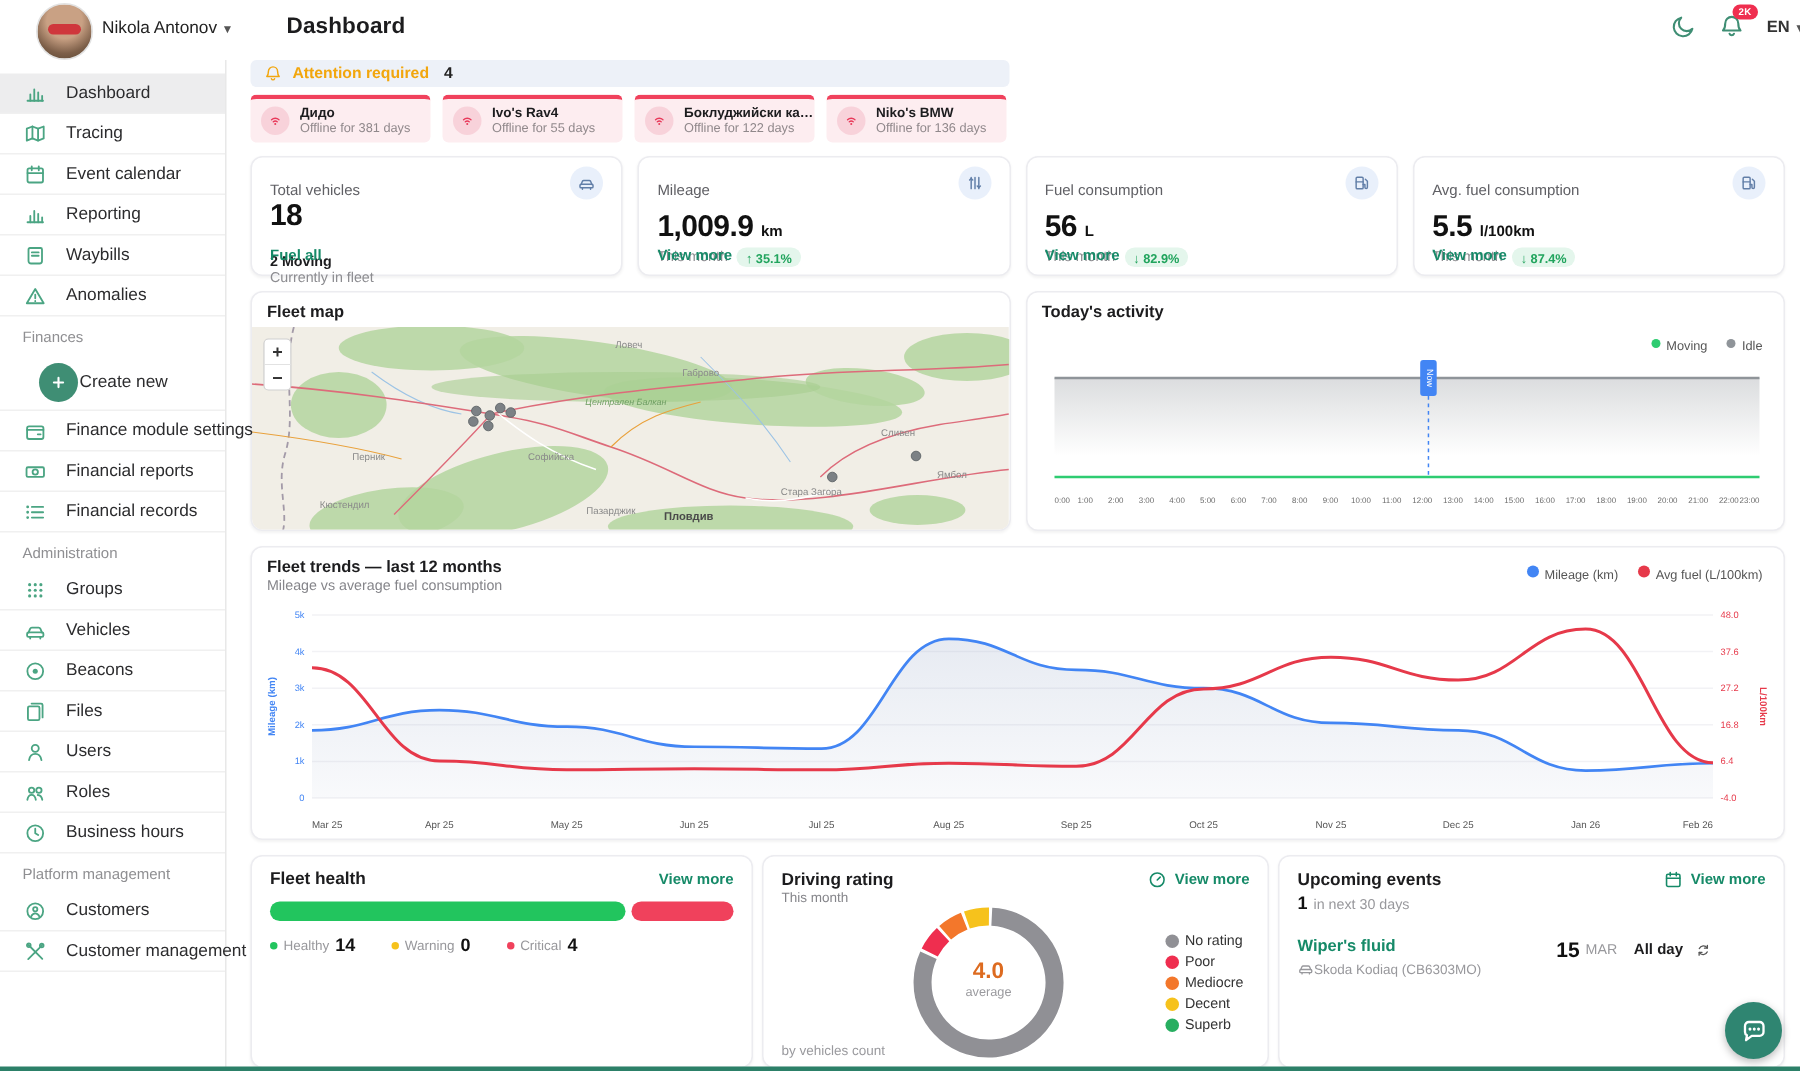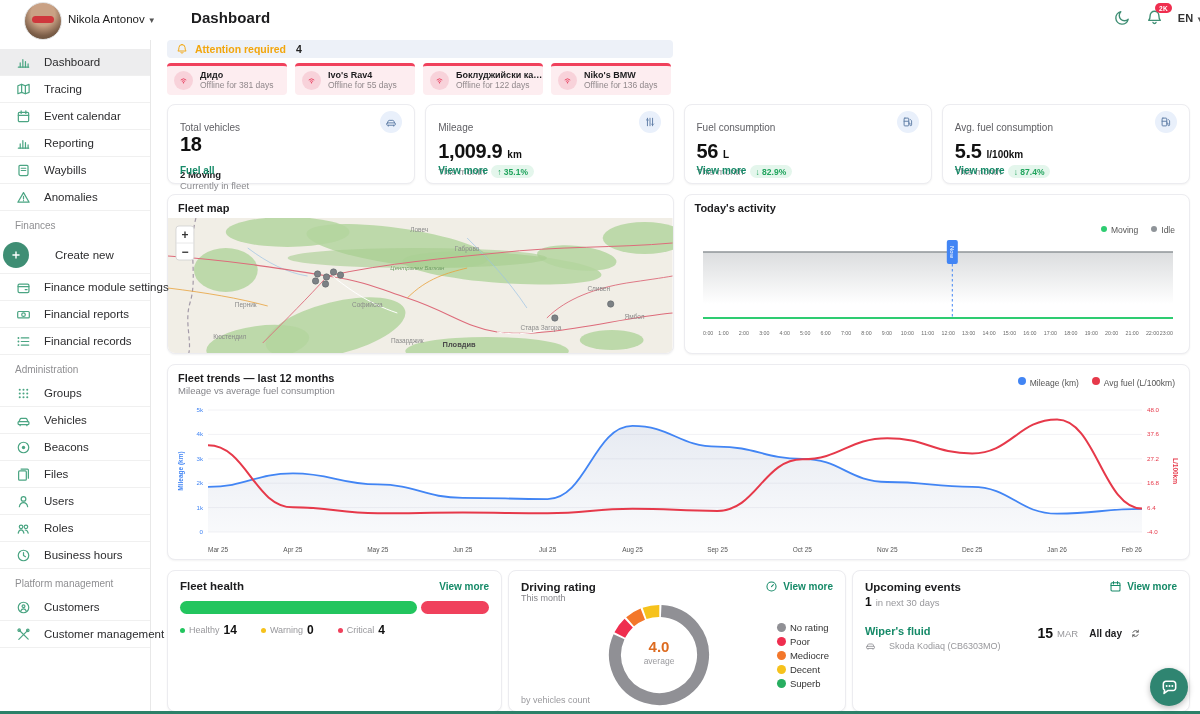--- a/index.html
+++ b/index.html
@@ -15,21 +15,21 @@
 .page-title{position:absolute;left:175px;top:9px;font-size:15px;font-weight:700;letter-spacing:.1px}
 .header-right{position:absolute;right:12px;top:9px;display:flex;align-items:center;gap:15px}
 .hicon{color:#3f8e74;cursor:pointer}
 .bell-wrap{position:relative;cursor:pointer}
 .bell-badge{position:absolute;top:-6px;right:-9px;background:#ef2e4f;color:#fff;font-size:6.5px;font-weight:700;padding:1.5px 4px;border-radius:6px;letter-spacing:.2px}
 .lang{font-size:11px;font-weight:700;color:#333;cursor:pointer}
 
 .sidebar{position:absolute;top:40px;left:0;width:151px;bottom:0;border-right:1px solid #e8e8e8;background:#fff;padding-top:9px;z-index:5}
 .side-item{display:flex;align-items:center;gap:13px;height:27px;padding-left:15px;border-bottom:1px solid #f0f0f0;font-size:11.5px;color:#2c2c2e;cursor:pointer;white-space:nowrap}
 .side-item.active{background:#ededee}
-.side-item.primary-item{height:38px;gap:26px;padding-left:3px}
+.side-item.primary-item{height:38px;gap:1px;padding-left:26px}
 .side-icon{width:16px;height:16px;color:#4ba583;display:flex;align-items:center;justify-content:center;flex:0 0 16px}
 .side-icon.primary{width:26px;height:26px;background:#3f8e74;border-radius:50%;color:#fff;flex:0 0 26px}
 .side-section-label{font-size:10px;color:#8f8f92;padding:9px 0 5px 15px}
 
 .main{position:absolute;left:167px;top:40px;width:1023px}
 .banner{width:506px;height:18px;background:#edf1f8;border-radius:4px;display:flex;align-items:center;gap:7px;padding:0 9px;margin-bottom:5px}
 .banner .bicon{color:#f2a60d;display:flex}
 .banner-label{font-size:10.5px;font-weight:700;color:#f2a60d}
 .banner-count{font-size:10.5px;font-weight:700;color:#222;margin-left:3px}
 .alerts{display:flex;gap:8px;margin-bottom:9px}
@@ -74,21 +74,21 @@
 .rating-body{display:flex;align-items:center;padding:0 12px;margin-top:0}
 .donut-wrap{margin-left:86px}
 .rating-legend{margin-left:auto;margin-right:4px}
 .rl-item{display:flex;align-items:center;font-size:9.5px;color:#333;margin:3px 0}
 .rl-item .dot{width:9px;height:9px}
 .rating-foot{position:absolute;left:12px;bottom:6px;font-size:9px;color:#9a9a9e}
 .events-count{padding:2px 12px 0;font-size:9.5px;color:#98989c}
 .events-count b{color:#111;font-size:12px;margin-right:4px}
 .event-row{display:flex;margin-top:16px;padding:0 48px 0 12px;align-items:flex-start}
 .event-title{font-size:11px;font-weight:600;color:#168a68;cursor:pointer}
-.event-vehicle{display:flex;align-items:center;gap:13px;font-size:9px;color:#98989c;margin-top:3px}
+.event-vehicle{display:flex;align-items:center;gap:0;font-size:9px;color:#98989c;margin-top:3px}
 .event-when{margin-left:auto;display:flex;align-items:center;gap:4px}
 .event-day{font-size:14px;font-weight:700;color:#111}
 .event-month{font-size:9.5px;color:#98989c;margin-right:7px}
 .event-time{font-size:10px;font-weight:700;margin-right:4px}
 .fab{position:absolute;right:12px;bottom:8px;width:38px;height:38px;border-radius:50%;background:#2f8571;color:#fff;display:flex;align-items:center;justify-content:center;box-shadow:0 2px 6px rgba(0,0,0,.28);cursor:pointer;z-index:9}
 .bottom-strip{position:absolute;left:0;right:0;bottom:0;height:3px;background:#2c8068;z-index:8}
 </style>
 </head>
 <body>
 

